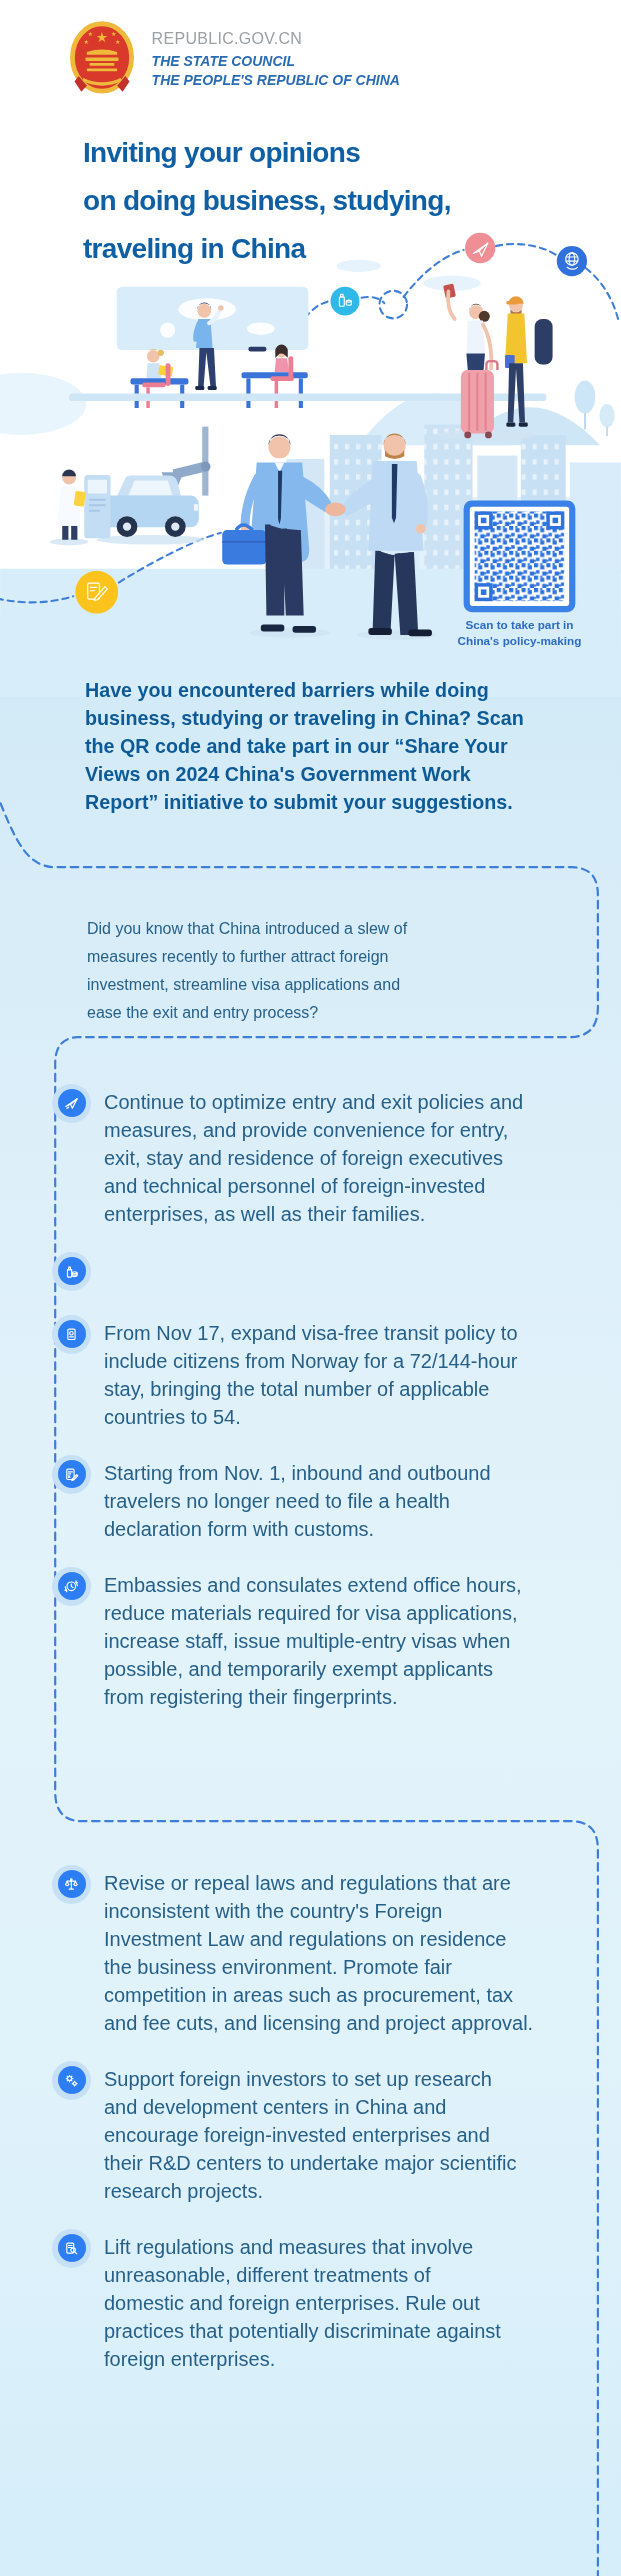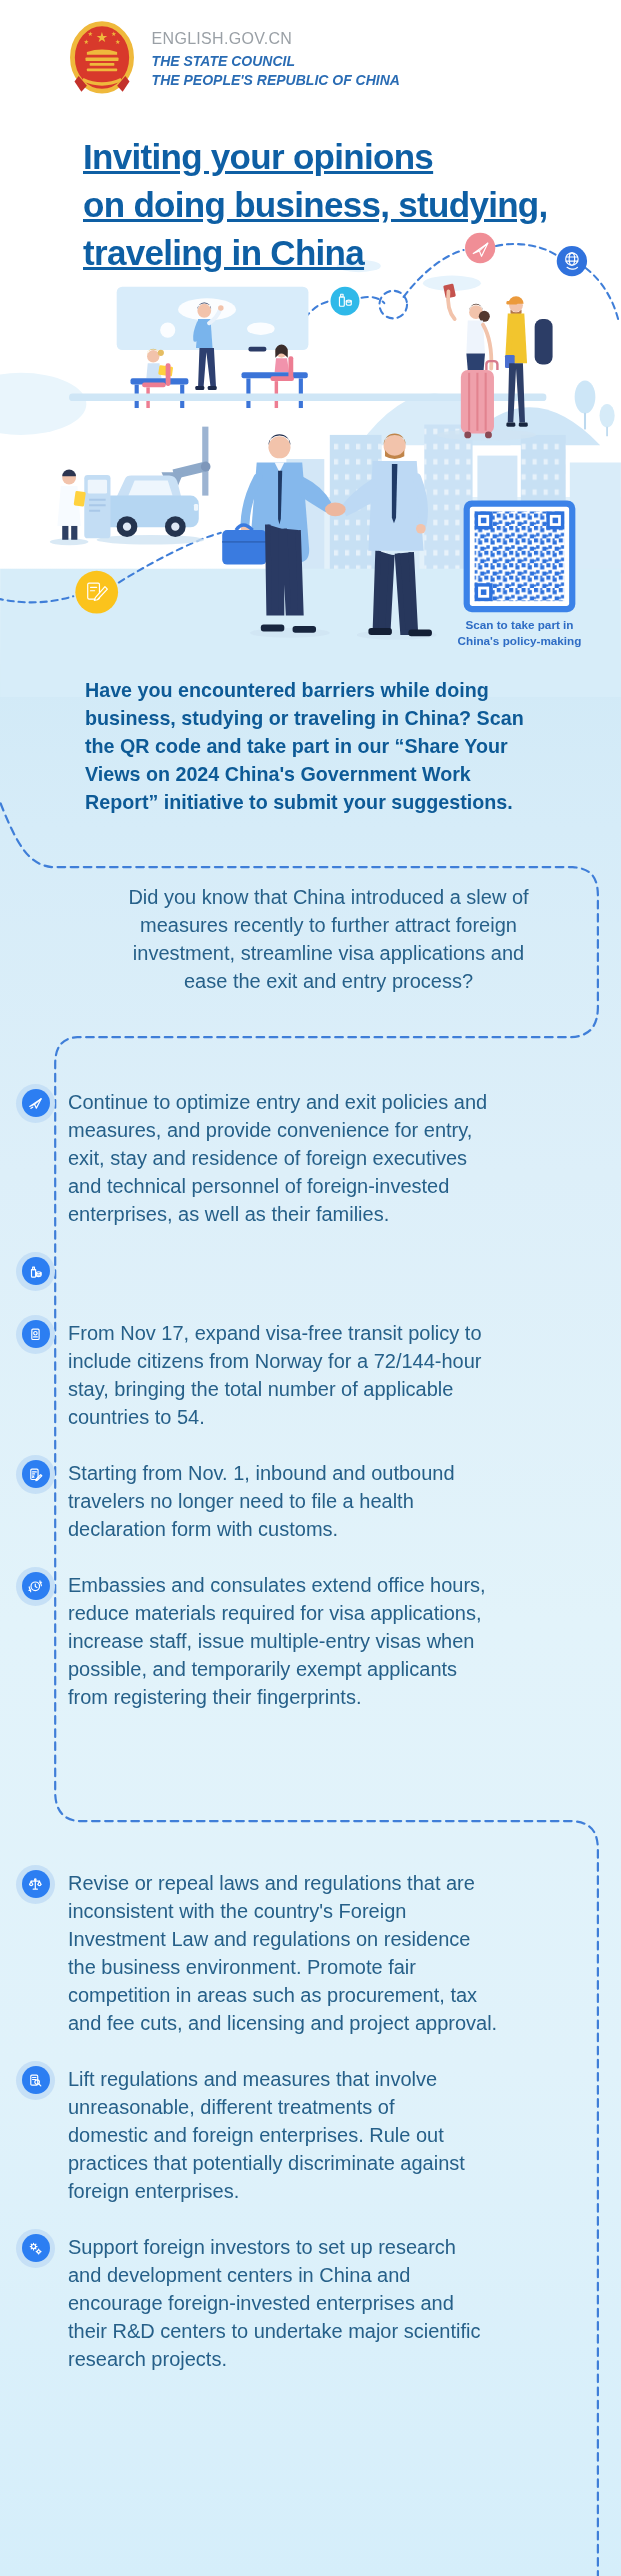--- a/index.html
+++ b/index.html
@@ -5,37 +5,37 @@
   html,body{margin:0;padding:0;}
   body{font-family:"Liberation Sans",sans-serif;background:#e8f4fb;}
   .page{position:relative;width:621px;height:2576px;margin:0 auto;overflow:hidden;
     background:linear-gradient(180deg,#ffffff 0px,#ffffff 566px,#eef7fc 621px,#d2eaf7 683px,#d6ecf8 828px,#ddeff9 1173px,#e2f3fa 1622px,#e0f2fa 2071px,#d5eefa 2576px);}
   
   .header{position:absolute;top:21px;left:69px;display:flex;align-items:center;gap:16.6px;z-index:3;}
   .hdr-text{display:flex;flex-direction:column;}
   .site{font-size:16px;color:#9aa0a6;letter-spacing:0.3px;margin-bottom:4.8px;}
   .org{font-size:14px;font-weight:700;color:#2a6cb4;line-height:18.6px;font-style:italic;}
   
-  .title{position:absolute;top:110px;left:83px;z-index:3;font-size:35px;line-height:48px;
-    font-weight:700;color:#0e5fa4;letter-spacing:-0.7px;white-space:pre-line;text-decoration:underline;}
+  .title{position:absolute;top:110px;left:83px;z-index:3;font-size:28px;line-height:48px;
+    font-weight:700;color:#0e5fa4;letter-spacing:-0.7px;white-space:pre-line;}
   
   .illu{position:absolute;top:228px;left:0;z-index:2;}
   
   .rail{position:absolute;top:0;left:0;z-index:1;pointer-events:none;}
   
   .intro{position:absolute;top:656px;left:85px;width:483px;z-index:3;
     font-size:19.7px;line-height:28px;font-weight:700;color:#0d5a96;white-space:pre-line;}
   
-  .dyk{position:absolute;top:863px;left:87px;width:483px;z-index:3;
-    font-size:20px;line-height:28px;color:#266089;white-space:pre-line;text-align:center;}
+  .dyk{position:absolute;top:899px;left:87px;width:483px;z-index:3;
+    font-size:16px;line-height:28px;color:#266089;white-space:pre-line;}
   
   .group{position:absolute;left:0;width:621px;z-index:3;}
   .g1{top:1088px;}
   .g2{top:1869px;}
-  .item{display:flex;align-items:flex-start;padding-left:16px;margin-bottom:28px;}
+  .item{display:flex;align-items:flex-start;padding-left:52px;margin-bottom:28px;}
   .badge{flex:0 0 39px;width:39px;height:39px;border-radius:50%;background:#c6e0f6;
     display:flex;align-items:center;justify-content:center;margin-top:-4.1px;}
   .badge-in{width:28px;height:28px;border-radius:50%;background:#2c7ef2;
     display:flex;align-items:center;justify-content:center;}
   .badge-in svg{display:block;}
   .itxt{margin-left:13px;width:476px;font-size:20px;line-height:28px;color:#266089;white-space:pre-line;}
   .ic{stroke:#fff;stroke-width:1.7;fill:none;stroke-linecap:round;stroke-linejoin:round;}
 </style>
 </head>
 <body>
@@ -59,21 +59,21 @@
       <text x="71" y="34" font-size="9" fill="#efb93c" text-anchor="middle">★</text>
       <path d="M26 45 Q48 38 70 45 L70 49 L26 49 Z" fill="#efb93c"></path>
       <rect x="24" y="53" width="48" height="5" rx="1" fill="#efb93c"></rect>
       <rect x="30" y="61" width="36" height="4" rx="1" fill="#efb93c"></rect>
       <rect x="26" y="69" width="44" height="4" rx="1" fill="#efb93c"></rect>
       <path d="M20 85 Q48 98 76 85" fill="none" stroke="#efb93c" stroke-width="5"></path>
       <polygon points="14,80 26,94 18,103 8,88" fill="#c3312a"></polygon>
       <polygon points="82,80 70,94 78,103 88,88" fill="#c3312a"></polygon>
     </svg>
     <div class="hdr-text">
-      <div class="site">ENGLISH.GOV.CN</div>
+      <div class="site">REPUBLIC.GOV.CN</div>
       <div class="org">THE STATE COUNCIL</div>
       <div class="org">THE PEOPLE'S REPUBLIC OF CHINA</div>
     </div>
   </header>
 
   <h1 class="title">Inviting your opinions
 on doing business, studying,
 traveling in China</h1>
 
   <svg class="illu" width="621" height="469" viewBox="0 0 900 680">
@@ -442,47 +442,47 @@
 Investment Law and regulations on residence
 the business environment. Promote fair
 competition in areas such as procurement, tax
 and fee cuts, and licensing and project approval.</div>
     </div>
 
     <div class="item">
       <div class="badge">
           <div class="badge-in">
         <svg width="16.6" height="16.6" viewBox="0 0 24 24" class="ic">
+              <circle cx="9.5" cy="9.5" r="3"></circle>
+              <path d="M9.5 4.7 v1.6 M9.5 12.9 v1.6 M4.7 9.5 h1.6 M12.9 9.5 h1.6 M6.1 6.1 l1.1 1.1 M11.8 11.8 l1.1 1.1 M12.9 6.1 l-1.1 1.1 M7.2 11.8 l-1.1 1.1"></path>
+              <circle cx="16.8" cy="16.8" r="2.3"></circle>
+              <path d="M16.8 13.3 v1.2 M16.8 19.1 v1.2 M13.3 16.8 h1.2 M19.1 16.8 h1.2"></path>
+            </svg>
+      </div>
+        </div>
+      <div class="itxt">Support foreign investors to set up research
+and development centers in China and
+encourage foreign-invested enterprises and
+their R&amp;D centers to undertake major scientific
+research projects.</div>
+    </div>
+
+    <div class="item">
+      <div class="badge">
+          <div class="badge-in">
+        <svg width="16.6" height="16.6" viewBox="0 0 24 24" class="ic">
               <rect x="5.5" y="4.5" width="10" height="14.5" rx="1.6"></rect>
               <path d="M8 8 h5 M8 10.8 h5"></path>
               <circle cx="14.6" cy="14.6" r="3.3"></circle>
               <path d="M17 17 l3 3"></path>
             </svg>
       </div>
         </div>
       <div class="itxt">Lift regulations and measures that involve
 unreasonable, different treatments of
 domestic and foreign enterprises. Rule out
 practices that potentially discriminate against
 foreign enterprises.</div>
     </div>
-
-    <div class="item">
-      <div class="badge">
-          <div class="badge-in">
-        <svg width="16.6" height="16.6" viewBox="0 0 24 24" class="ic">
-              <circle cx="9.5" cy="9.5" r="3"></circle>
-              <path d="M9.5 4.7 v1.6 M9.5 12.9 v1.6 M4.7 9.5 h1.6 M12.9 9.5 h1.6 M6.1 6.1 l1.1 1.1 M11.8 11.8 l1.1 1.1 M12.9 6.1 l-1.1 1.1 M7.2 11.8 l-1.1 1.1"></path>
-              <circle cx="16.8" cy="16.8" r="2.3"></circle>
-              <path d="M16.8 13.3 v1.2 M16.8 19.1 v1.2 M13.3 16.8 h1.2 M19.1 16.8 h1.2"></path>
-            </svg>
-      </div>
-        </div>
-      <div class="itxt">Support foreign investors to set up research
-and development centers in China and
-encourage foreign-invested enterprises and
-their R&amp;D centers to undertake major scientific
-research projects.</div>
-    </div>
   </section>
 
 </div>
 
 
 </body></html>

